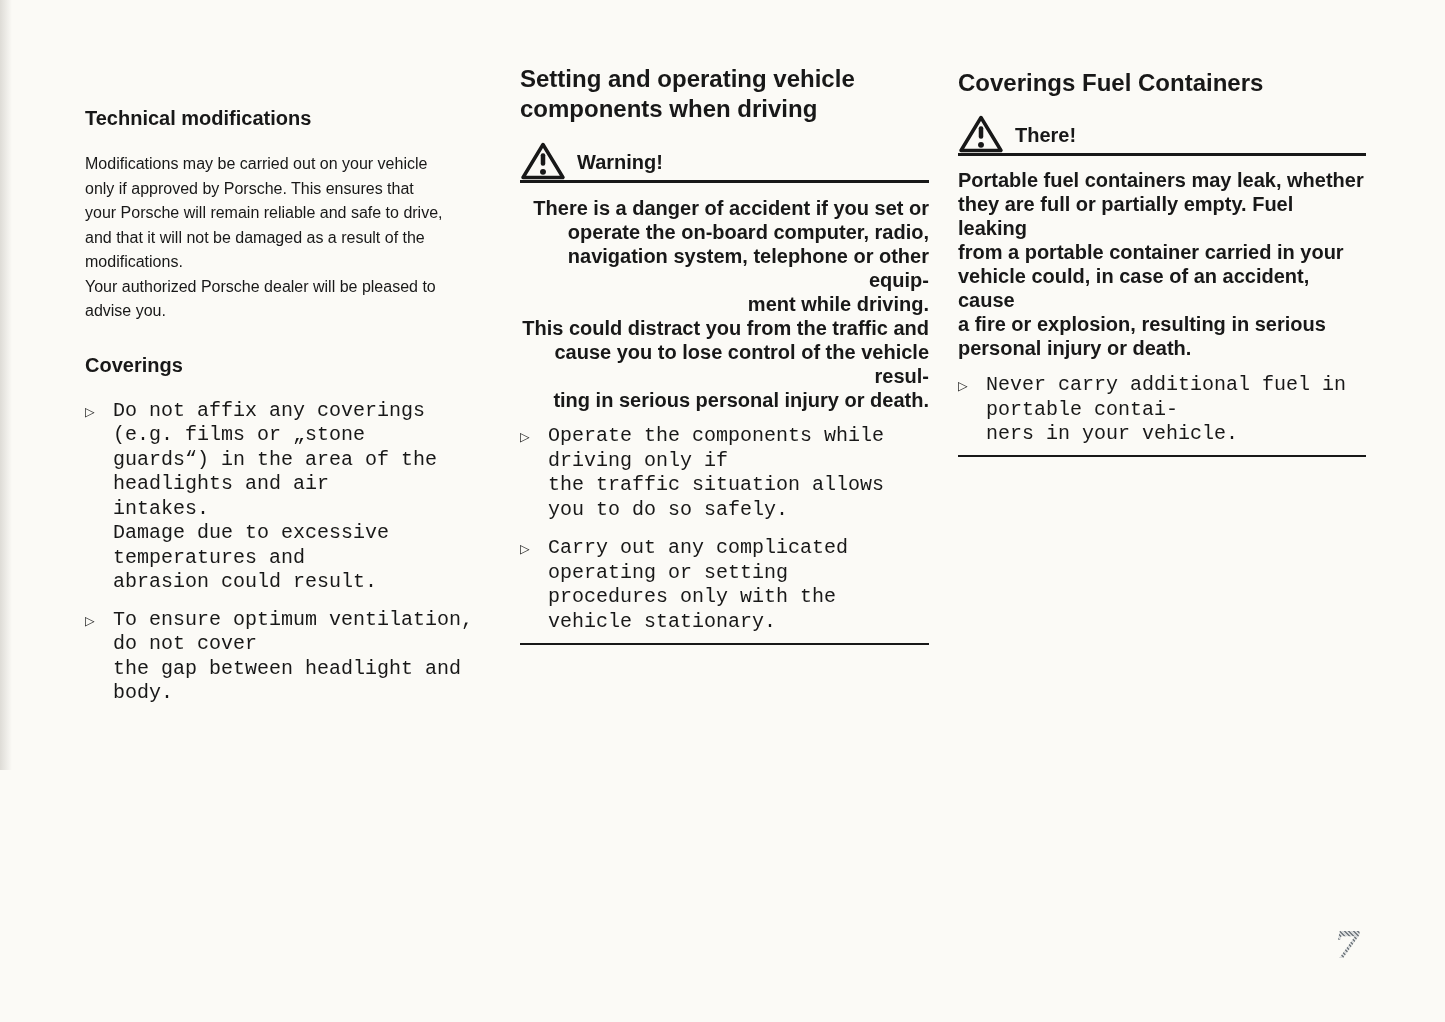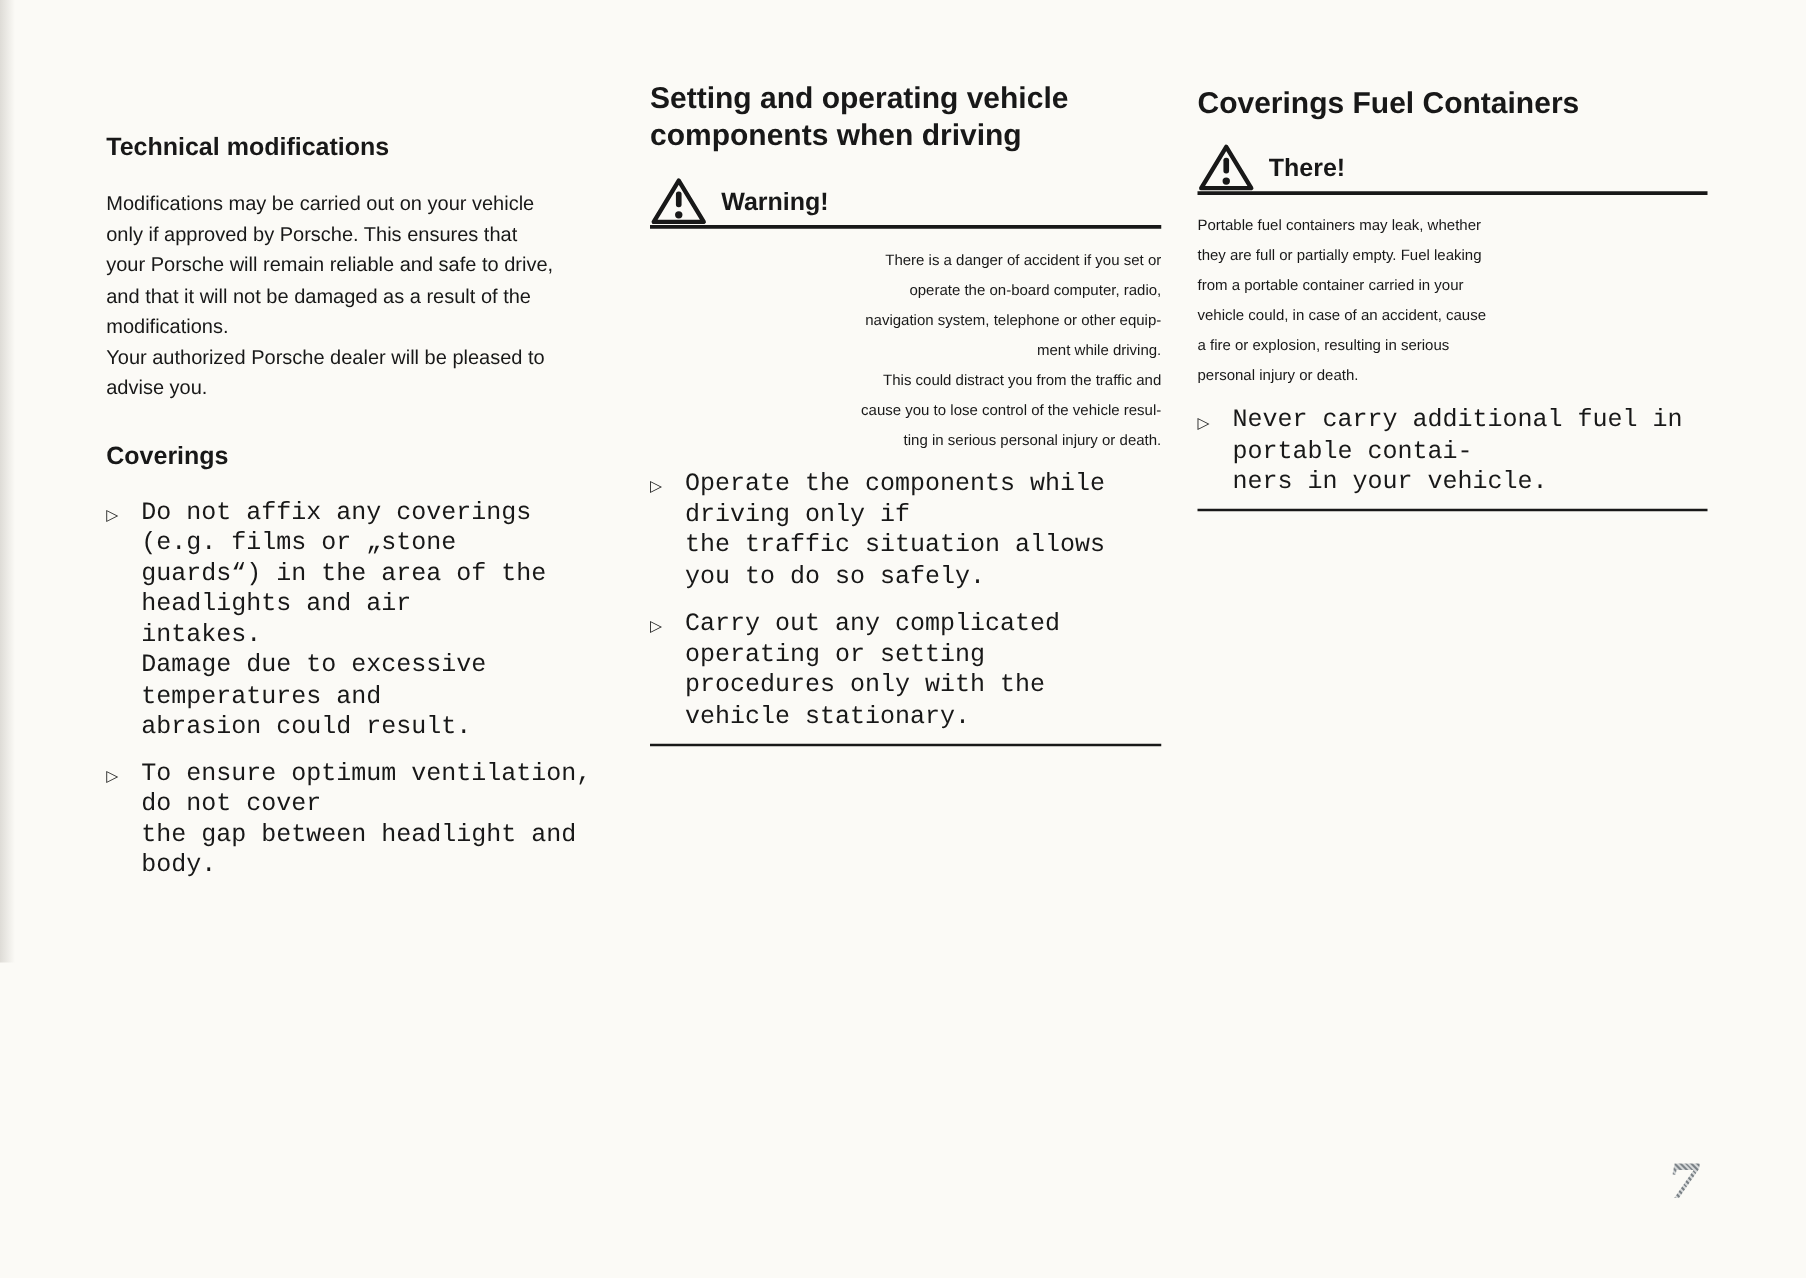--- a/index.html
+++ b/index.html
@@ -47,23 +47,23 @@
     font-weight: bold;
   }
   p.body {
     margin: 0;
     font-size: 16px;
     line-height: 24.5px;
     white-space: pre-line;
   }
   p.boldpara {
     margin: 0;
-    font-size: 12px;
+    font-size: 20px;
     line-height: 24px;
-    font-weight: normal;
+    font-weight: bold;
     white-space: pre-line;
   }
   .bullet {
     display: flex;
     align-items: flex-start;
   }
   .bullet .marker {
     flex: 0 0 28px;
     font-size: 12.5px;
     line-height: 24.5px;

